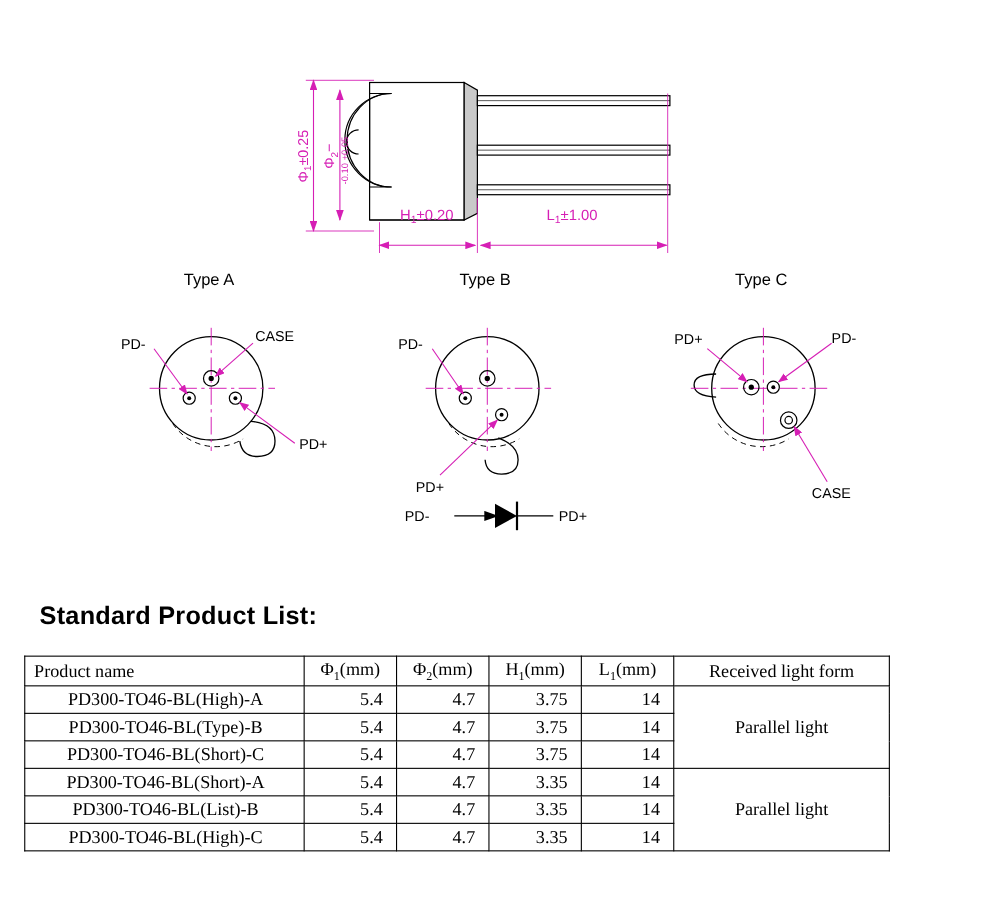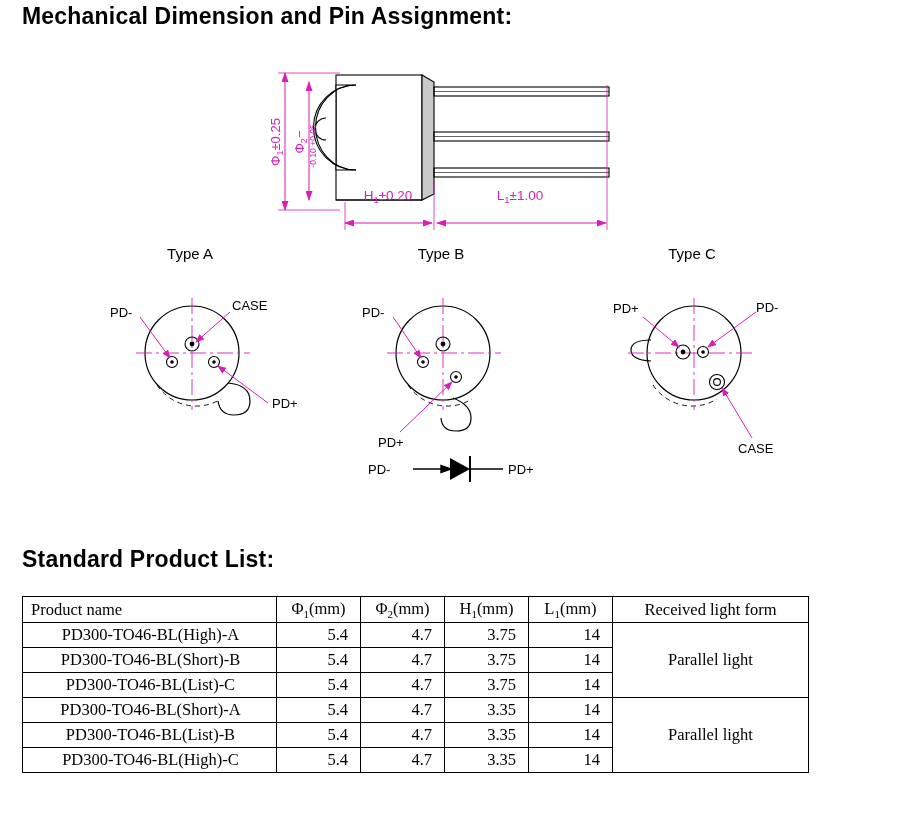--- a/index.html
+++ b/index.html
@@ -27,21 +27,21 @@
     margin: 0;
     letter-spacing: 0.2px;
   }
   #title-mech {
     position: absolute;
     left: 22px;
     top: 3px;
   }
   #title-list {
     position: absolute;
-    left: 22px;
+    left: 36px;
     top: 546px;
   }
 
   
   #drawing {
     position: absolute;
     left: 0;
     top: 40px;
     width: 903px;
     height: 500px;
@@ -81,21 +81,20 @@
     text-align: center;
     width: 196px;
   }
   .sub { font-size: 11px; vertical-align: sub; }
 </style>
 </head>
 <body>
 
 <div class="page">
 
-  <h1 class="section-title" id="title-mech">Mechanical Dimension and Pin Assignment:</h1>
 
   <svg id="drawing" viewBox="0 0 903 500">
     <defs>
       <marker id="arrHead" markerWidth="10" markerHeight="7" refX="9" refY="3.5" orient="auto" markerUnits="strokeWidth">
         <polygon points="0,0 10,3.5 0,7" fill="#d61fb5"></polygon>
       </marker>
       <marker id="arrTail" markerWidth="10" markerHeight="7" refX="1" refY="3.5" orient="auto" markerUnits="strokeWidth">
         <polygon points="10,0 0,3.5 10,7" fill="#d61fb5"></polygon>
       </marker>
       <marker id="dotArr" markerWidth="9" markerHeight="7" refX="8" refY="3.5" orient="auto" markerUnits="strokeWidth">
@@ -267,28 +266,28 @@
     <tbody>
       <tr>
         <td class="name">PD300-TO46-BL(High)-A</td>
         <td class="num">5.4</td>
         <td class="num">4.7</td>
         <td class="num">3.75</td>
         <td class="num">14</td>
         <td class="rlf" rowspan="3">Parallel light</td>
       </tr>
       <tr>
-        <td class="name">PD300-TO46-BL(Short)-B</td>
+        <td class="name">PD300-TO46-BL(Type)-B</td>
         <td class="num">5.4</td>
         <td class="num">4.7</td>
         <td class="num">3.75</td>
         <td class="num">14</td>
       </tr>
       <tr>
-        <td class="name">PD300-TO46-BL(List)-C</td>
+        <td class="name">PD300-TO46-BL(Short)-C</td>
         <td class="num">5.4</td>
         <td class="num">4.7</td>
         <td class="num">3.75</td>
         <td class="num">14</td>
       </tr>
       <tr>
         <td class="name">PD300-TO46-BL(Short)-A</td>
         <td class="num">5.4</td>
         <td class="num">4.7</td>
         <td class="num">3.35</td>

